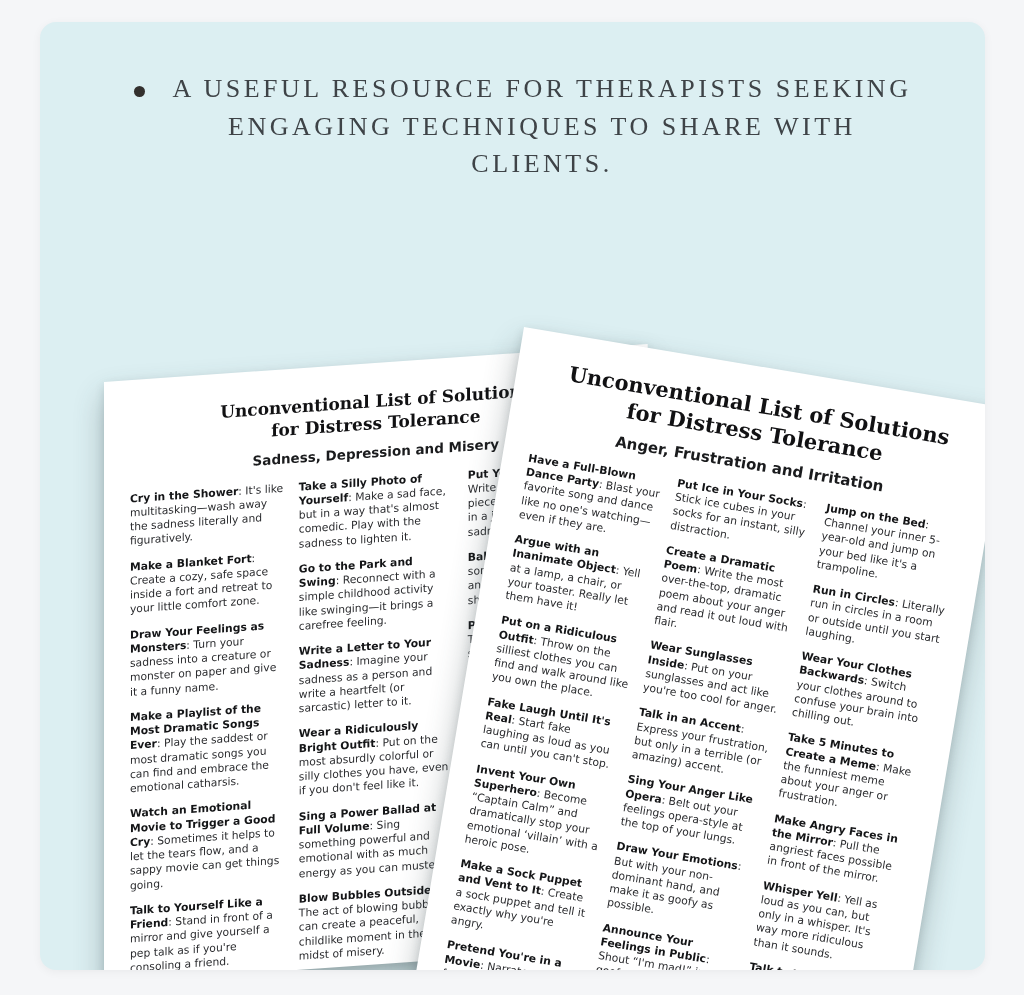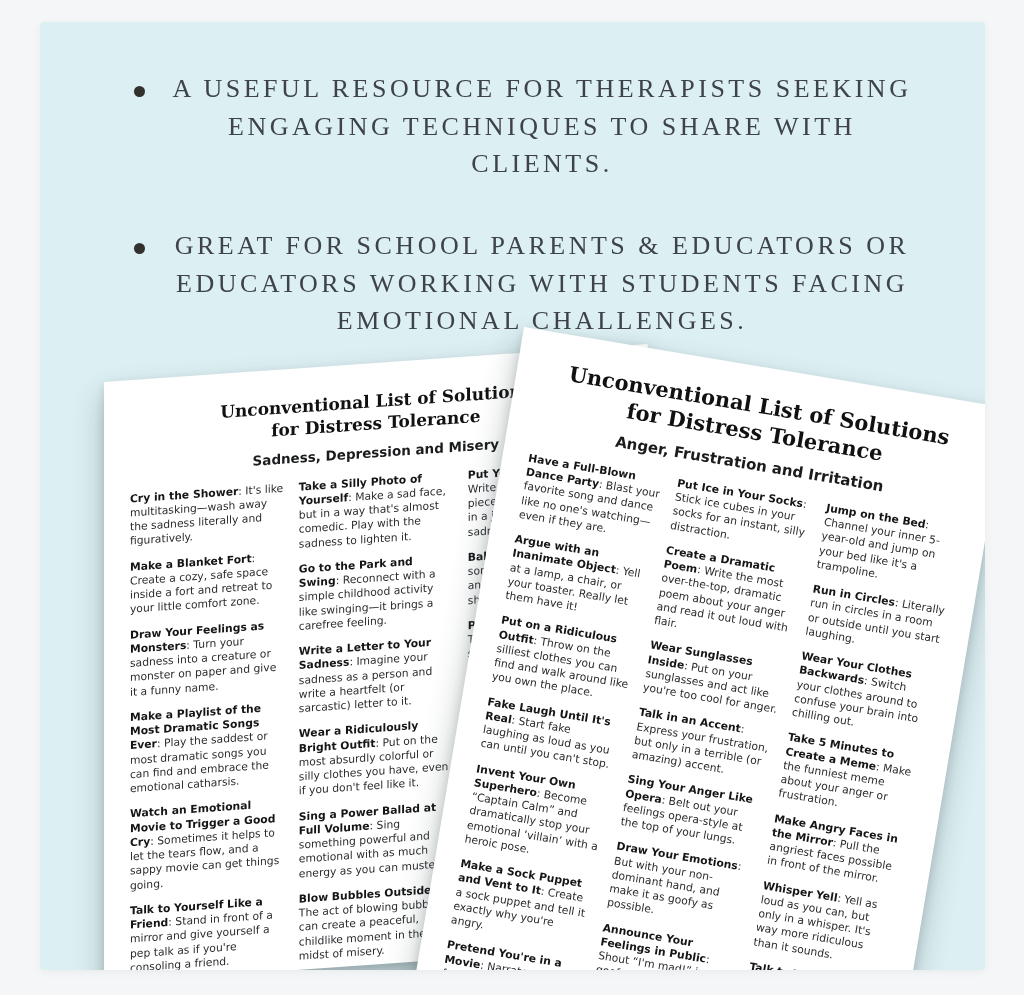--- a/index.html
+++ b/index.html
@@ -9,21 +9,21 @@
     background:#f5f6f8;
     overflow:hidden;
     font-family:"DejaVu Sans", sans-serif;
   }
   .card{
     position:absolute;
     left:40px;top:22px;
     width:945px;height:948px;
     background:#dcEFF2;
     background:#dceff2;
-    border-radius:4px;
+    border-radius:16px;
     overflow:hidden;
     box-shadow:0 2px 10px rgba(0,0,0,0.05);
   }
   
   .bullets{
     position:absolute;
     left:52px;top:48px;
     width:840px;
   }
   .bullet-item{
@@ -112,24 +112,20 @@
 <body>
 
 <div class="canvas">
   <div class="card">
 
     <div class="bullets">
       <div class="bullet-item">
         <span class="dot"></span>
         <p>A USEFUL RESOURCE FOR THERAPISTS SEEKING ENGAGING TECHNIQUES TO SHARE WITH CLIENTS.</p>
       </div>
-      <div class="bullet-item">
-        <span class="dot"></span>
-        <p>GREAT FOR SCHOOL PARENTS &amp; EDUCATORS OR EDUCATORS WORKING WITH STUDENTS FACING EMOTIONAL CHALLENGES.</p>
-      </div>
     </div>
 
     <div class="page page-back">
       <h1 class="page-title"><span>Unconventional List of Solutions</span><br>
         <span>for Distress Tolerance</span></h1>
       <p class="page-subtitle">Sadness, Depression and Misery</p>
       <div class="cols">
           <div class="col">
             <p class="item"><span class="head">Cry in the Shower</span><span>: It's like multitasking—wash away the sadness literally and figuratively.</span></p>
             <p class="item"><span class="head">Make a Blanket Fort</span><span>: Create a cozy, safe space inside a fort and retreat to your little comfort zone.</span></p>

